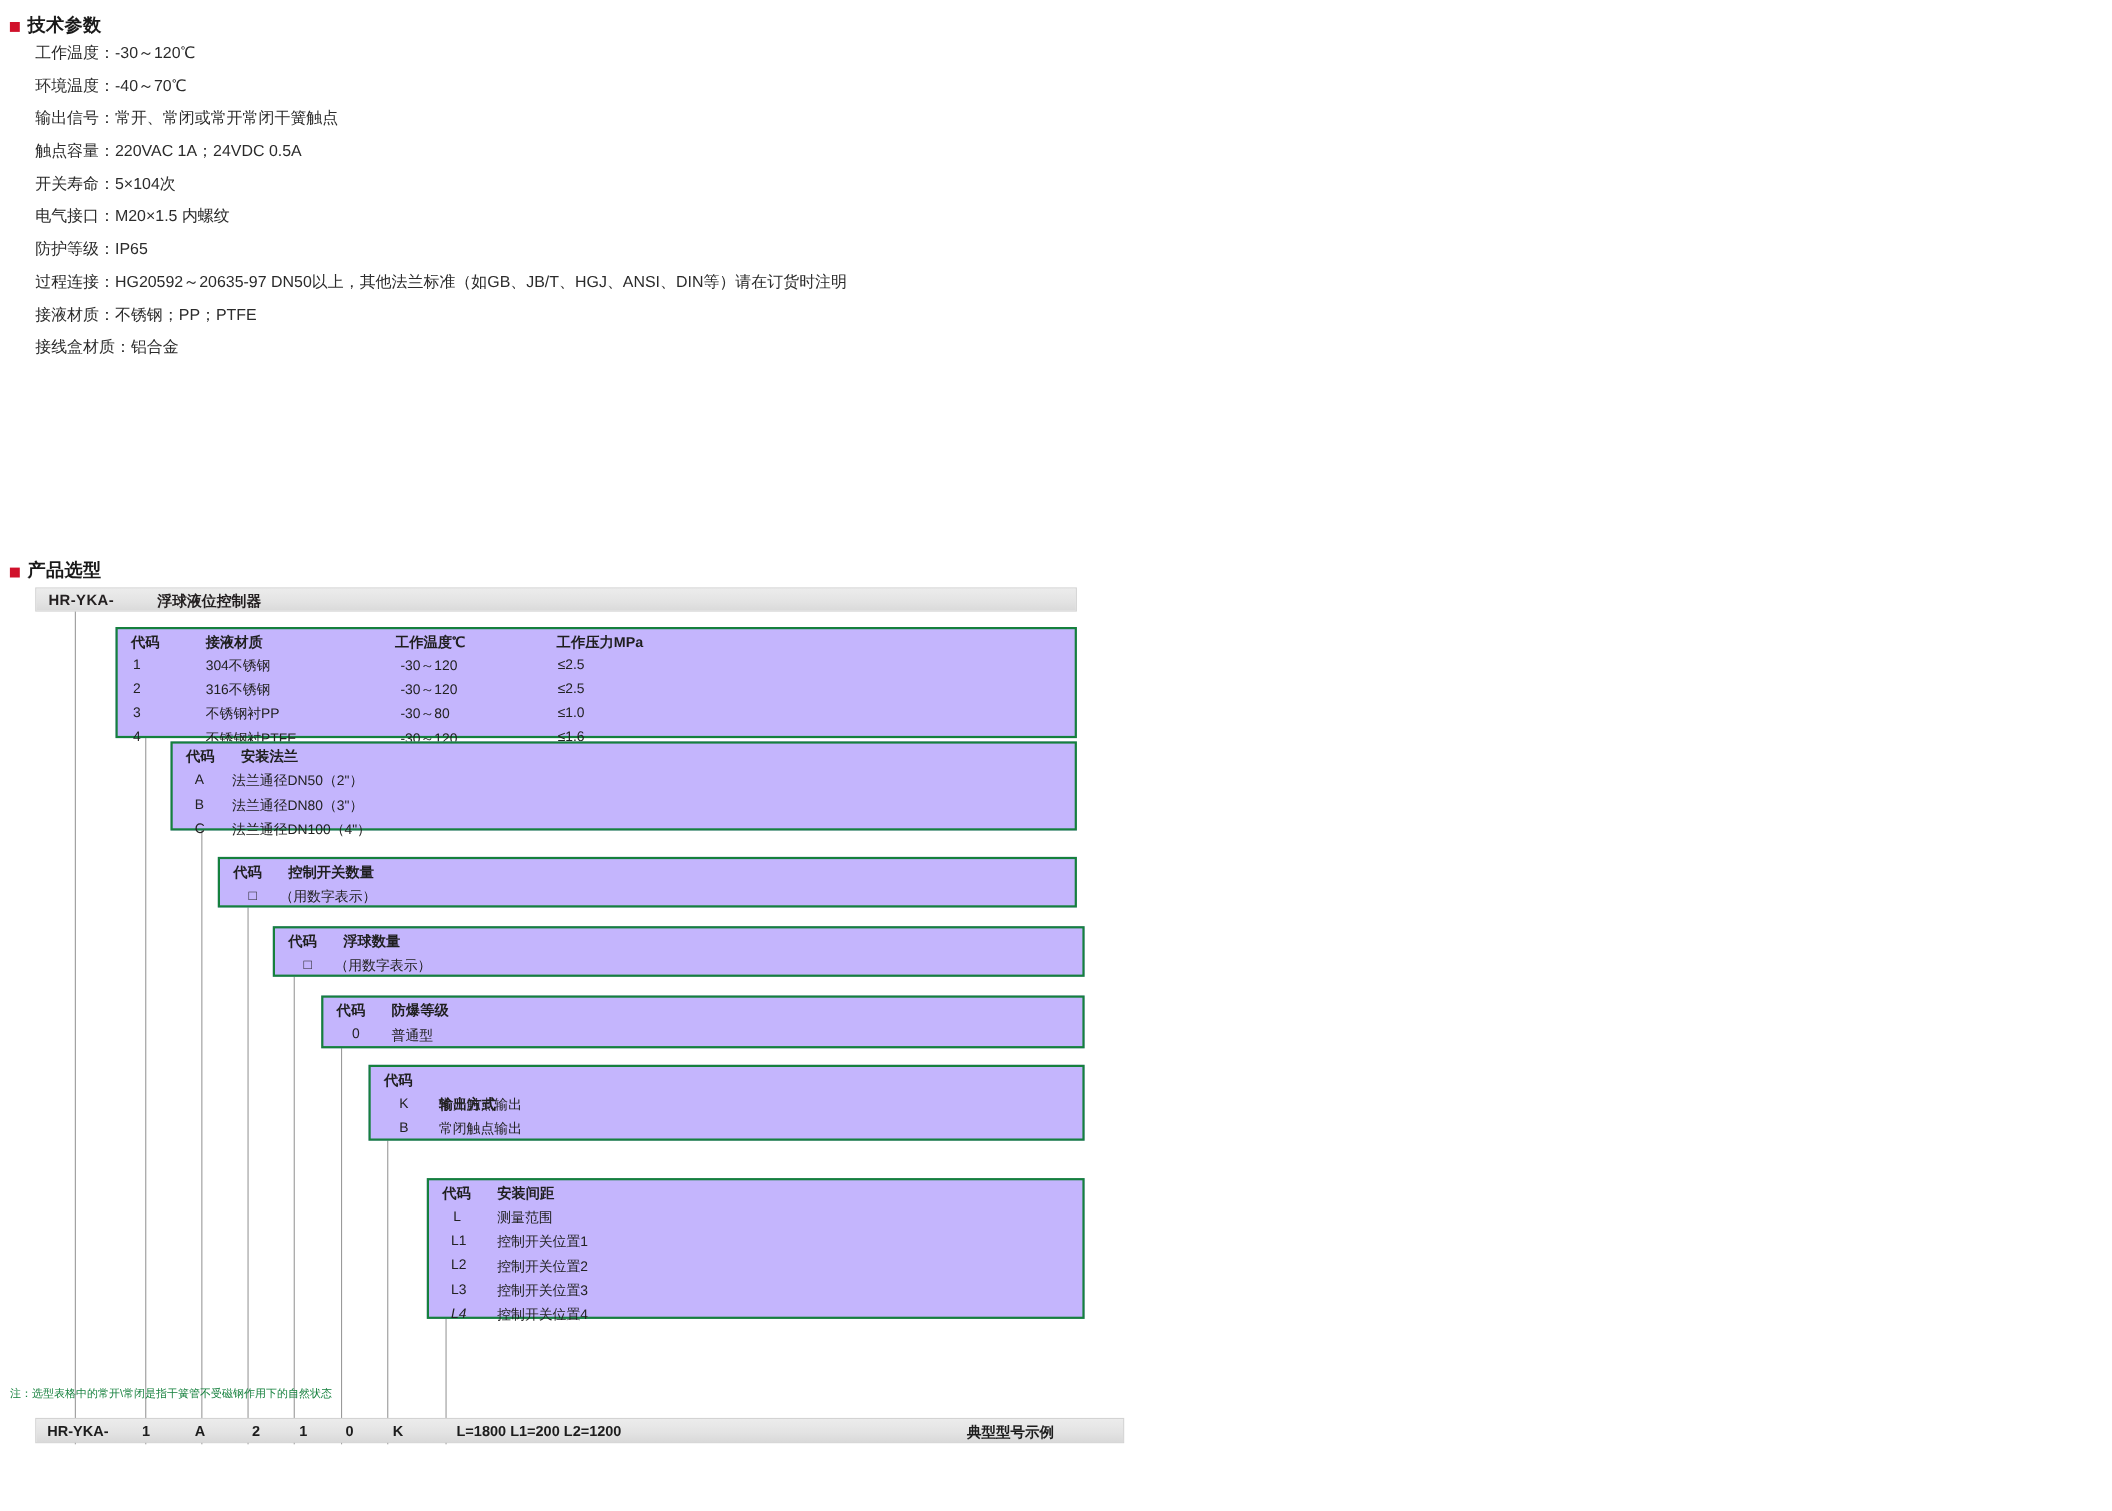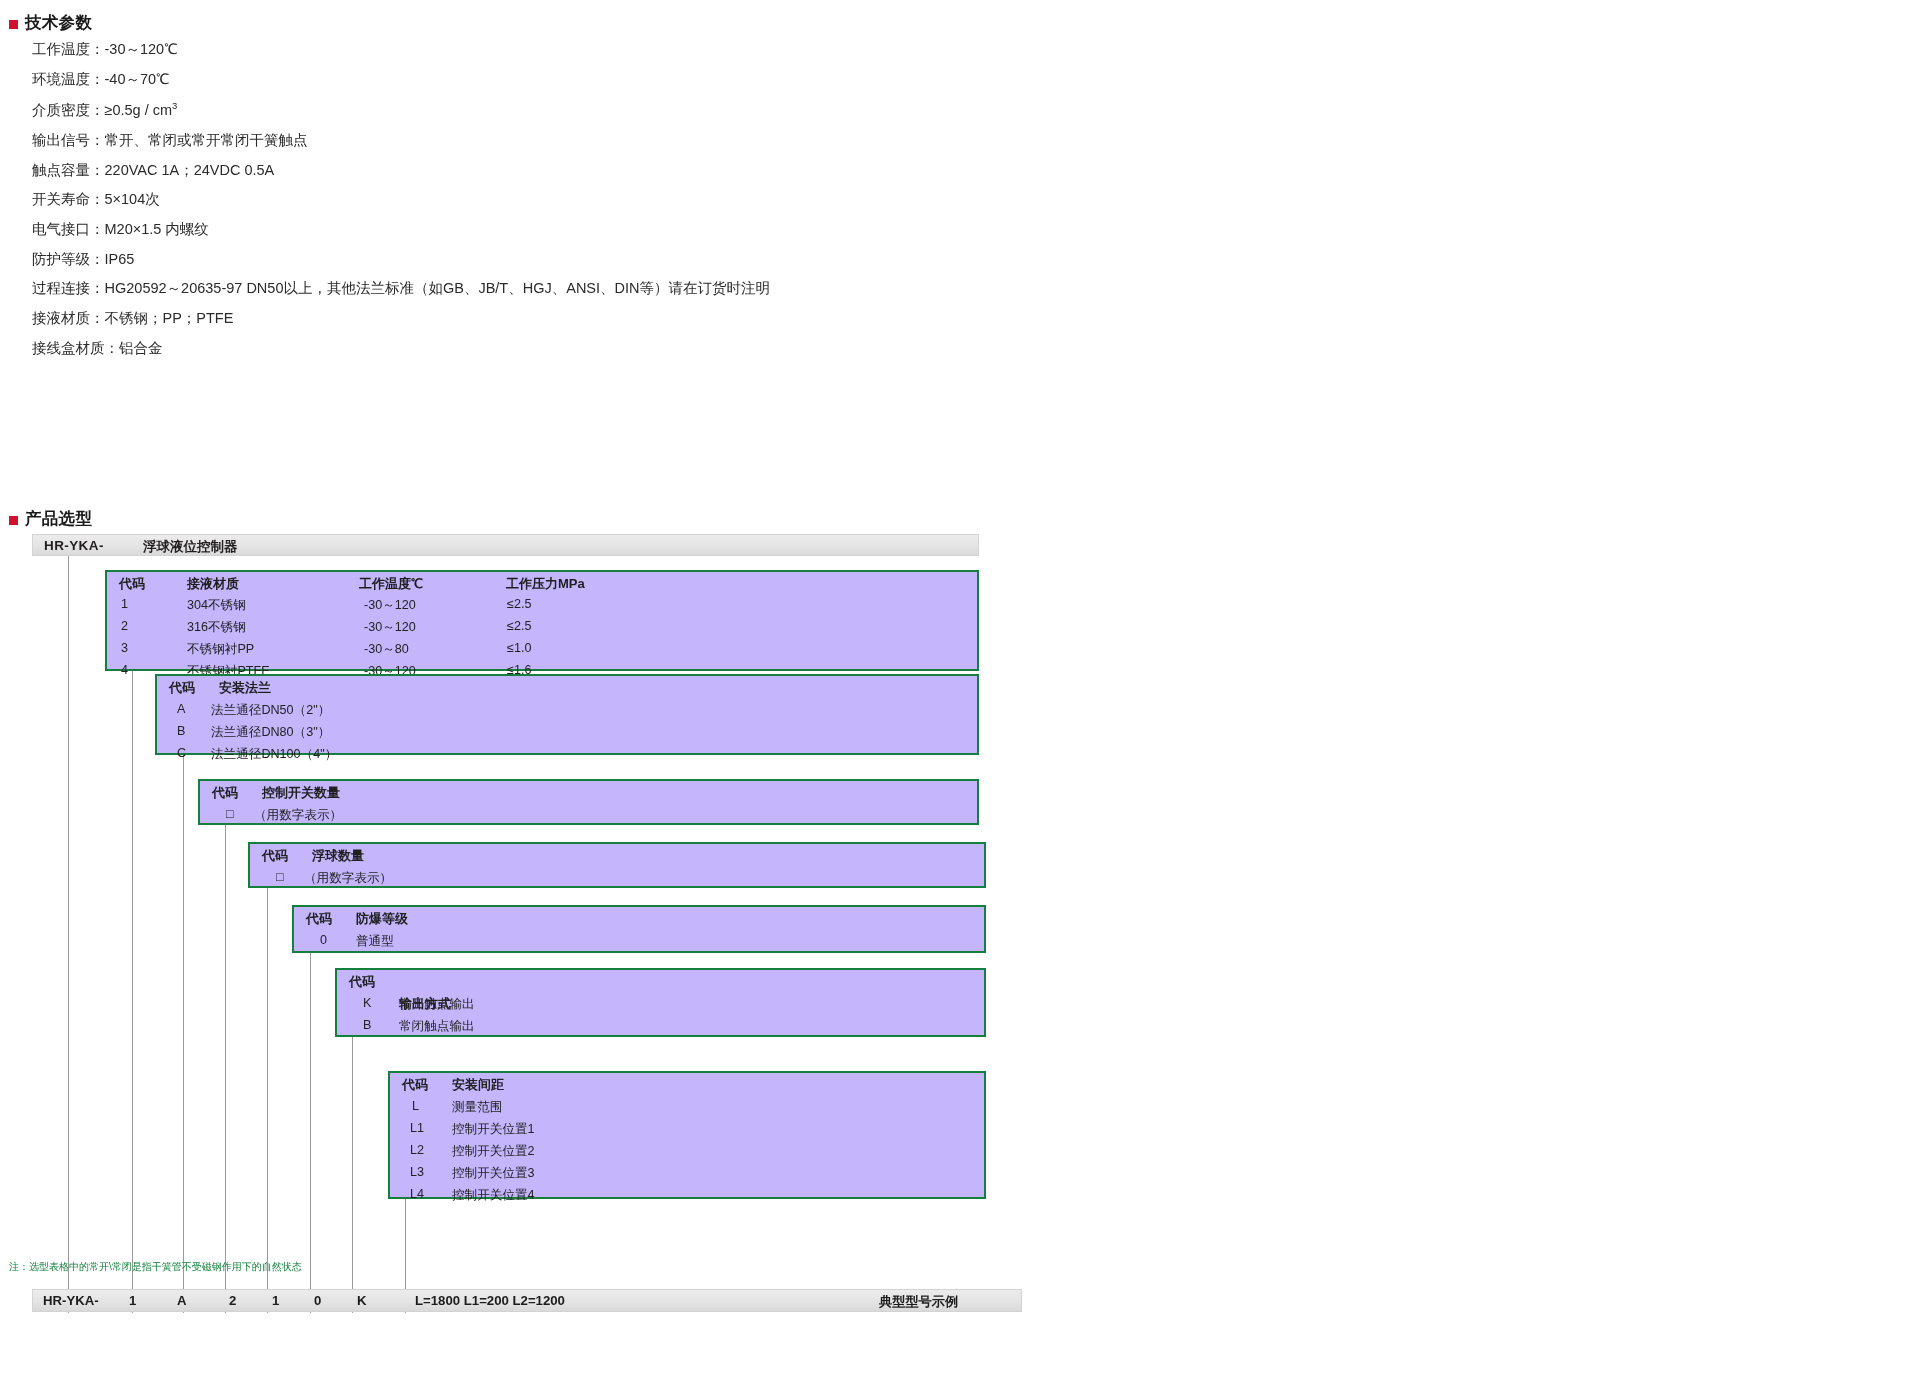--- a/index.html
+++ b/index.html
@@ -178,23 +178,20 @@
 <div class="page">
 
   <div class="sec-head" id="tech-head">
     <span class="sec-bullet"></span>
     <span>技术参数</span>
   </div>
 
   <div class="tech-list">
     <div class="tech-item">工作温度：-30～120℃</div>
     <div class="tech-item">环境温度：-40～70℃</div>
-    <div class="tech-item">
-      <span>介质密度：≥0.5g / cm</span><sup>3</sup>
-    </div>
     <div class="tech-item">输出信号：常开、常闭或常开常闭干簧触点</div>
     <div class="tech-item">触点容量：220VAC 1A；24VDC 0.5A</div>
     <div class="tech-item">开关寿命：5×104次</div>
     <div class="tech-item">电气接口：M20×1.5 内螺纹</div>
     <div class="tech-item">防护等级：IP65</div>
     <div class="tech-item">过程连接：HG20592～20635-97 DN50以上，其他法兰标准（如GB、JB/T、HGJ、ANSI、DIN等）请在订货时注明</div>
     <div class="tech-item">接液材质：不锈钢；PP；PTFE</div>
     <div class="tech-item">接线盒材质：铝合金</div>
   </div>
 
@@ -292,21 +289,21 @@
       <span class="hdr" style="left:12px;">代码</span>
       <span class="hdr" style="left:62px;">安装间距</span>
       <span class="row" style="left:22px; top:26px;">L</span>
       <span class="row" style="left:62px; top:26px;">测量范围</span>
       <span class="row" style="left:20px; top:48px;">L1</span>
       <span class="row" style="left:62px; top:48px;">控制开关位置1</span>
       <span class="row" style="left:20px; top:70px;">L2</span>
       <span class="row" style="left:62px; top:70px;">控制开关位置2</span>
       <span class="row" style="left:20px; top:92px;">L3</span>
       <span class="row" style="left:62px; top:92px;">控制开关位置3</span>
-      <span class="row" style="left:20px; top:114px;">L4</span>
+      <span class="row" style="left:20px; top:114px;font-style:italic;">L4</span>
       <span class="row" style="left:62px; top:114px;">控制开关位置4</span>
     </div>
 
     <div class="ex-bar">
       <span class="ex-cell" style="left:10px;">HR-YKA-</span>
       <span class="ex-cell" style="left:96px;">1</span>
       <span class="ex-cell" style="left:144px;">A</span>
       <span class="ex-cell" style="left:196px;">2</span>
       <span class="ex-cell" style="left:239px;">1</span>
       <span class="ex-cell" style="left:281px;">0</span>

